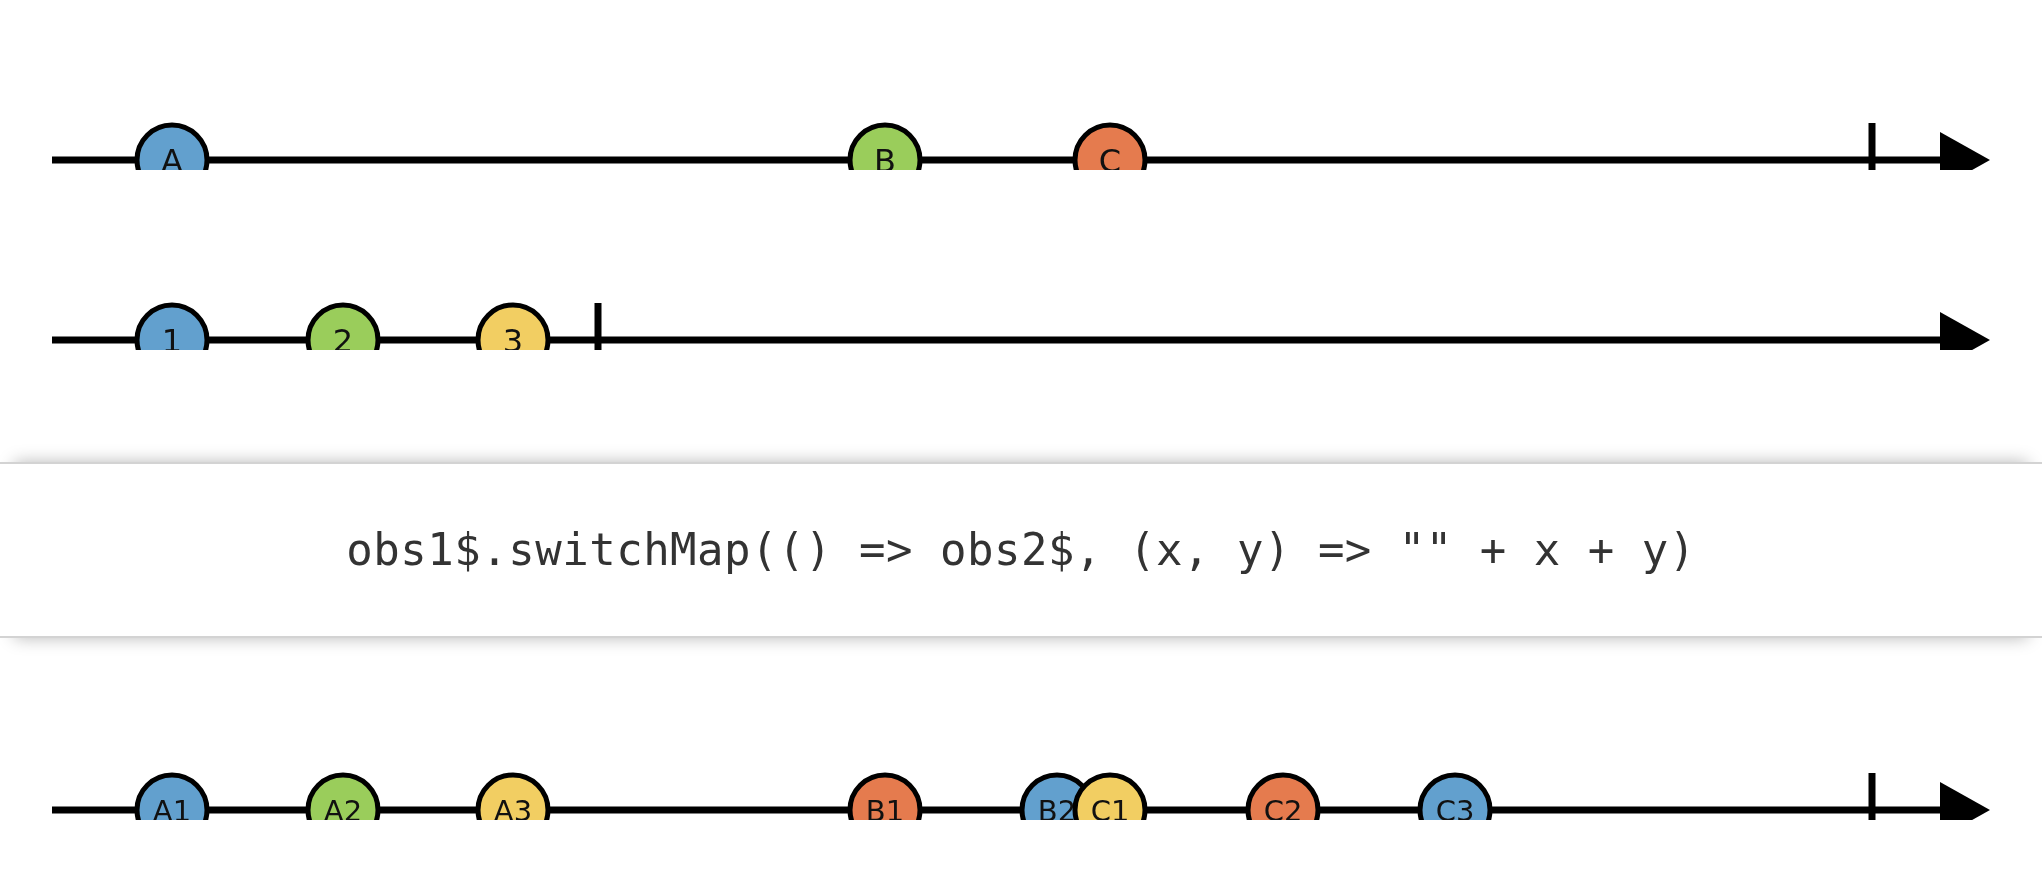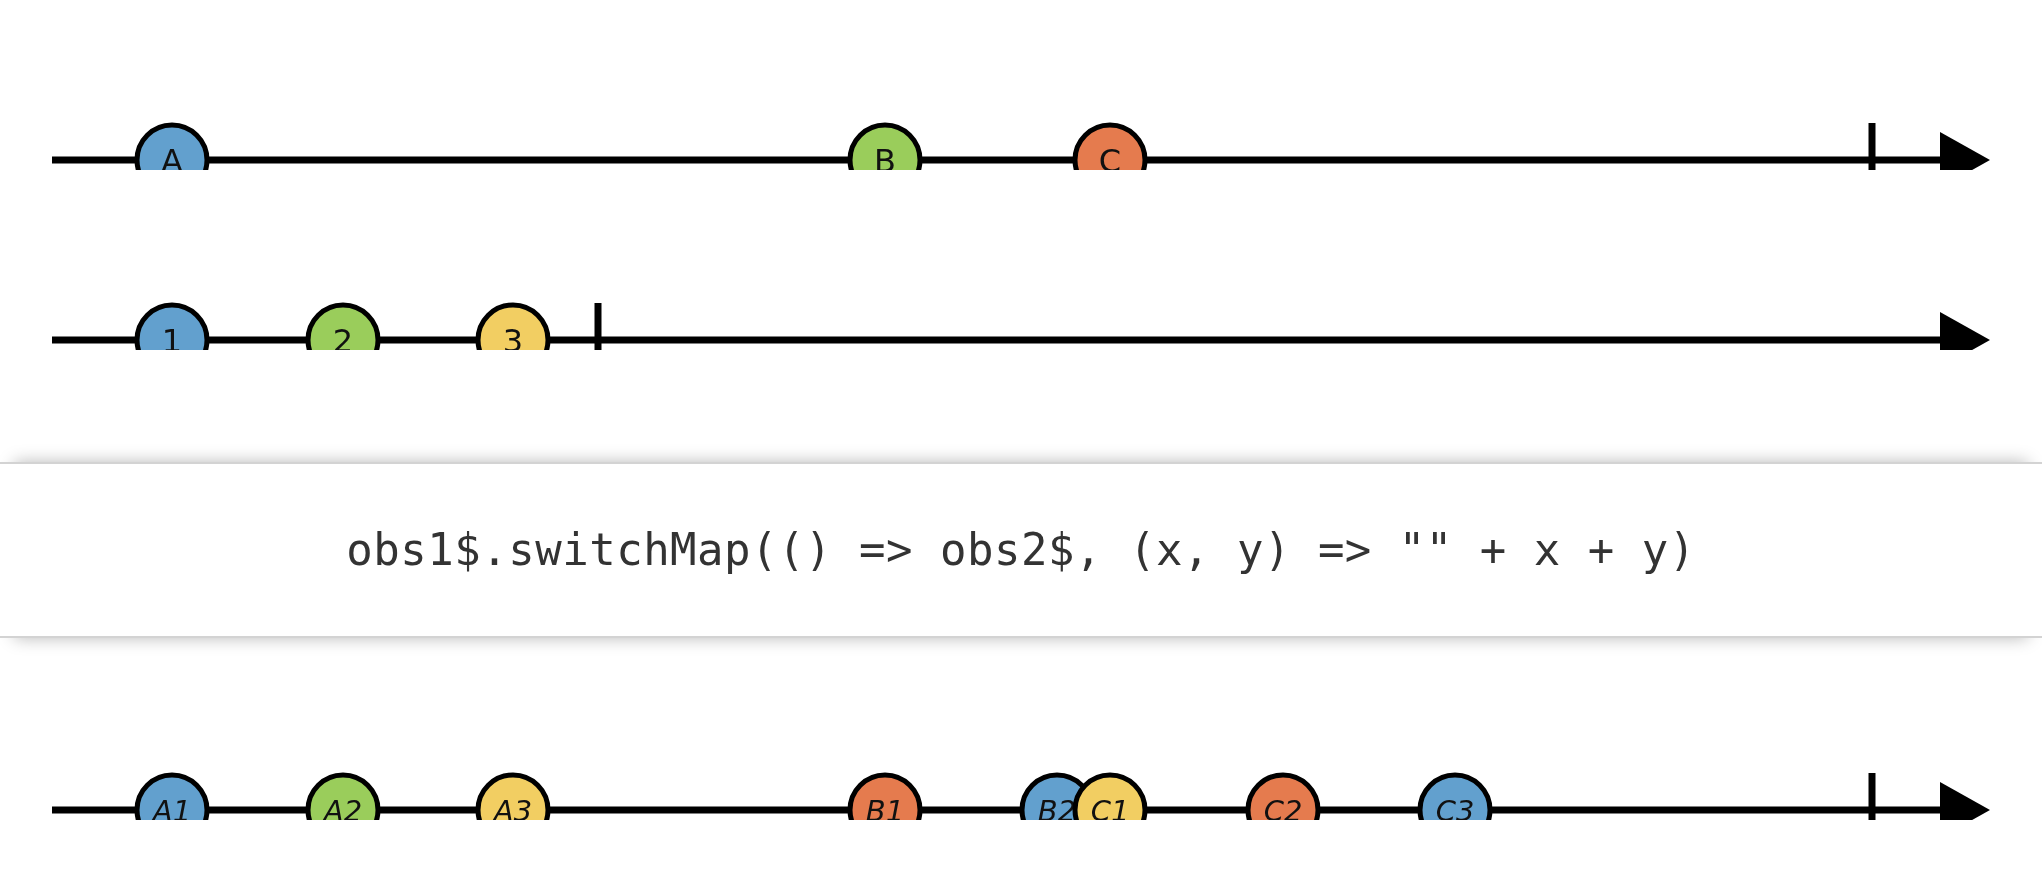--- a/index.html
+++ b/index.html
@@ -108,21 +108,21 @@
           <circle cx="0" cy="0" r="35" fill="#F2CE62" stroke="#000000" stroke-width="5"></circle>
           <text x="0" y="1" class="marble-label">3</text>
         </g>
       </svg>
     </div>
 
   <div class="code-panel">
     <div class="code-text">obs1$.switchMap(() =&gt; obs2$, (x, y) =&gt; "" + x + y)</div>
   </div>
 
-  <div class="marble-row" id="row-2" style="top: 700px; font-style: italic;">
+  <div class="marble-row" id="row-2" style="top: 700px;">
       <svg width="2042" height="120" viewBox="0 0 2042 120">
         <line x1="52" y1="110" x2="1944" y2="110" stroke="#000000" stroke-width="7" stroke-linecap="butt"></line>
         <polygon points="1940,82 1990,110 1940,138" fill="#000000"></polygon>
         <line x1="1872" y1="73" x2="1872" y2="147" stroke="#000000" stroke-width="7"></line>
         <g transform="translate(172,110)">
           <circle cx="0" cy="0" r="35" fill="#62A0CE" stroke="#000000" stroke-width="5"></circle>
           <text x="0" y="1" class="marble-label small">A1</text>
         </g>
         <g transform="translate(343,110)">
           <circle cx="0" cy="0" r="35" fill="#9ACD5B" stroke="#000000" stroke-width="5"></circle>

